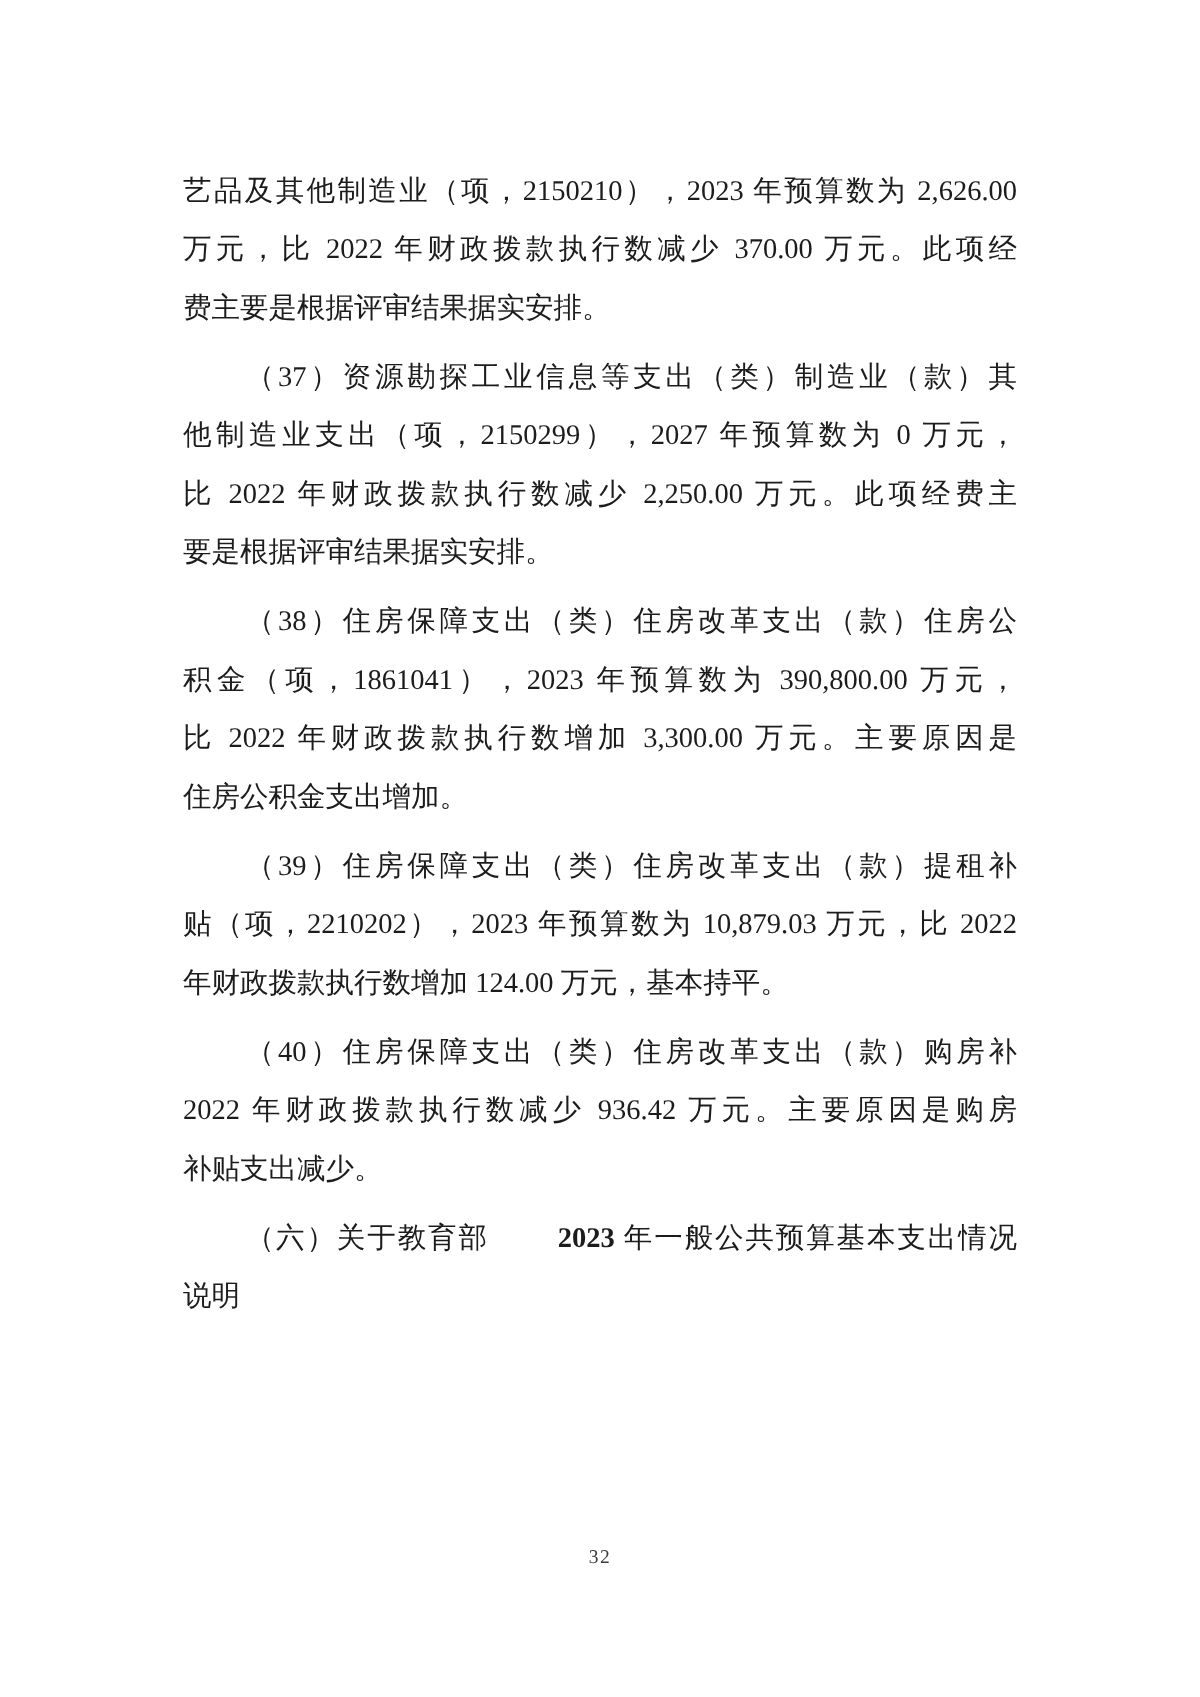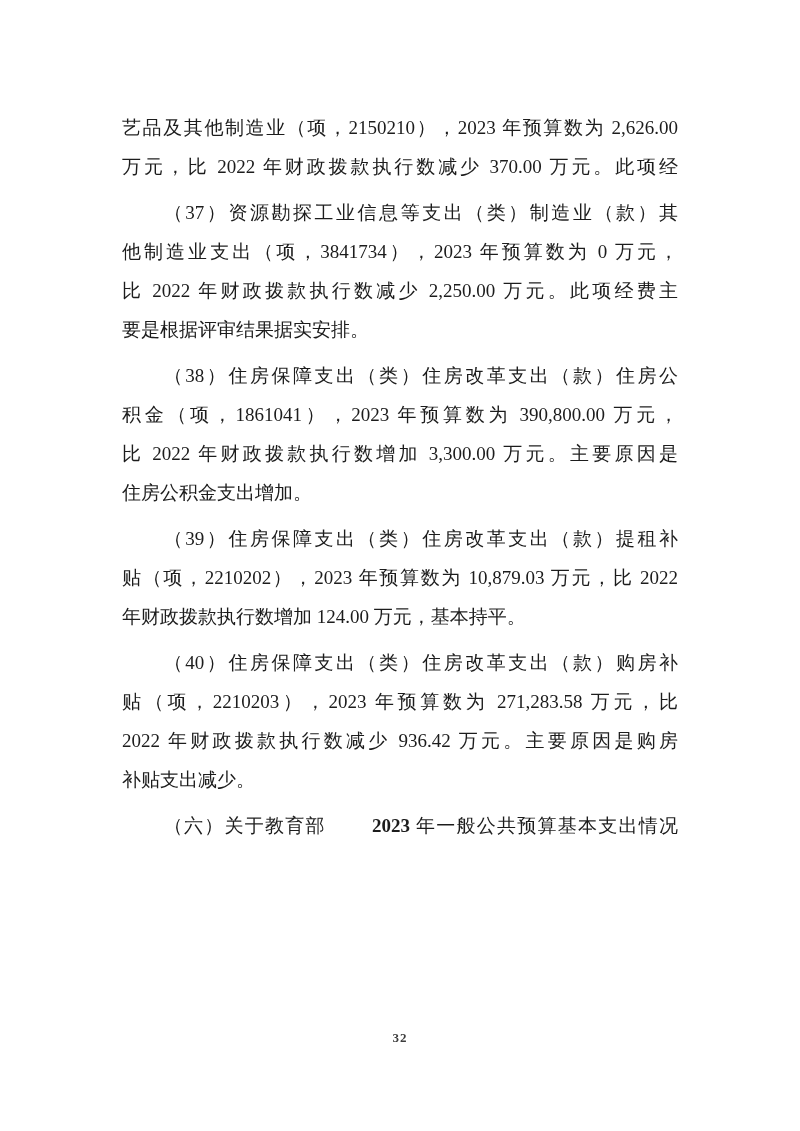--- a/index.html
+++ b/index.html
@@ -41,64 +41,64 @@
   }
   .pagenum {
     position: absolute;
     left: 0;
     top: 1030px;
     width: 100%;
     text-align: center;
     font-size: 13px;
     color: #3d3d3d;
     letter-spacing: 1px;
-    font-weight: bold;
   }
 </style>
 </head>
 <body>
 
 <div class="page">
   <div class="content">
 
     <div class="para">
       <div class="line">艺品及其他制造业（项，2150210），2023 年预算数为 2,626.00</div>
       <div class="line">万元，比 2022 年财政拨款执行数减少 370.00 万元。此项经</div>
+      <div class="line lend">费主要是根据评审结果据实安排。</div>
     </div>
 
     <div class="para">
       <div class="line ind">（37）资源勘探工业信息等支出（类）制造业（款）其</div>
-      <div class="line">他制造业支出（项，3841734），2023 年预算数为 0 万元，</div>
+      <div class="line">他制造业支出（项，2150299），2027 年预算数为 0 万元，</div>
       <div class="line">比 2022 年财政拨款执行数减少 2,250.00 万元。此项经费主</div>
       <div class="line lend">要是根据评审结果据实安排。</div>
     </div>
 
     <div class="para">
       <div class="line ind">（38）住房保障支出（类）住房改革支出（款）住房公</div>
       <div class="line">积金（项，1861041），2023 年预算数为 390,800.00 万元，</div>
       <div class="line">比 2022 年财政拨款执行数增加 3,300.00 万元。主要原因是</div>
       <div class="line lend">住房公积金支出增加。</div>
     </div>
 
     <div class="para">
       <div class="line ind">（39）住房保障支出（类）住房改革支出（款）提租补</div>
       <div class="line">贴（项，2210202），2023 年预算数为 10,879.03 万元，比 2022</div>
       <div class="line lend">年财政拨款执行数增加 124.00 万元，基本持平。</div>
     </div>
 
     <div class="para">
       <div class="line ind">（40）住房保障支出（类）住房改革支出（款）购房补</div>
-      <div class="line">贴（项，2210203），2023 年预算数为 271,283.58 万元，比</div>
       <div class="line">2022 年财政拨款执行数减少 936.42 万元。主要原因是购房</div>
       <div class="line lend">补贴支出减少。</div>
     </div>
 
     <div class="para">
       <div class="line ind">
         <span>（六）关于教育部 </span><span class="bold-num">2023</span><span> 年一般公共预算基本支出情况</span>
       </div>
+      <div class="line lend">说明</div>
     </div>
 
 
   </div>
 
   <div class="pagenum">32</div>
 </div>
 
 </body></html>

